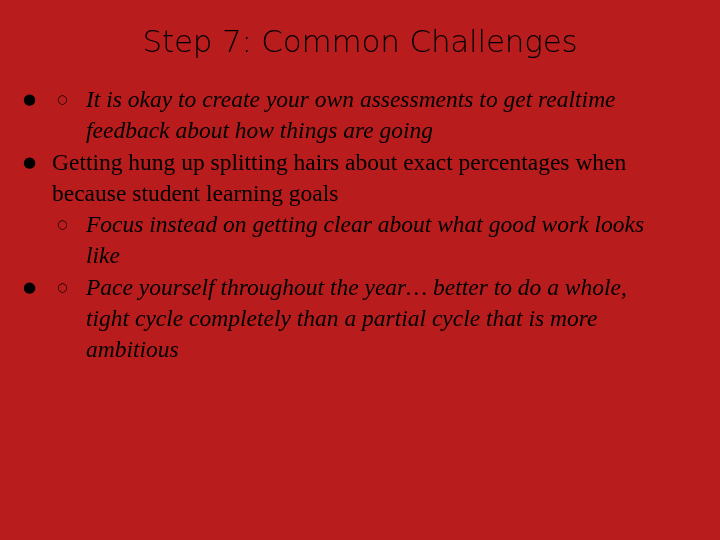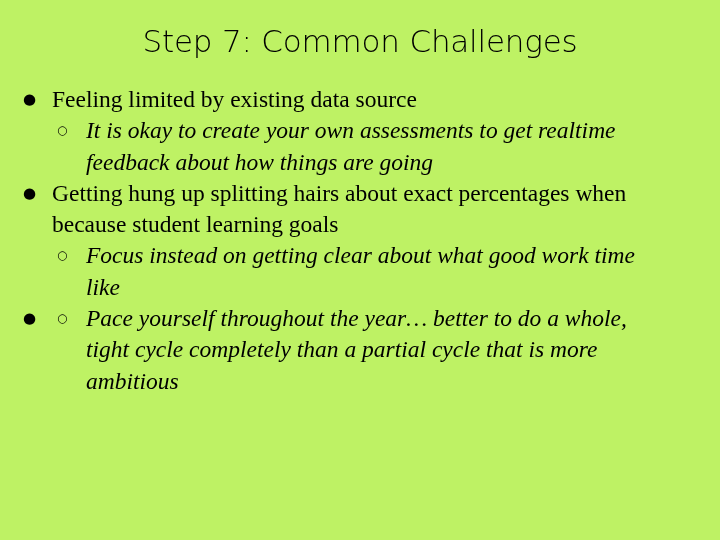--- a/index.html
+++ b/index.html
@@ -13,21 +13,21 @@
     overflow: hidden;
     font-family: "Liberation Serif", "DejaVu Serif", serif;
     color: #000000;
     -webkit-font-smoothing: antialiased;
   }
 
   .slide {
     position: relative;
     width: 720px;
     height: 540px;
-    background: #bef264;
+    background: #b91c1c;
     box-sizing: border-box;
   }
 
   
   .slide-title {
     position: absolute;
     left: 0;
     top: 22px;
     width: 720px;
     text-align: center;
@@ -120,36 +120,35 @@
 
 <div class="slide">
 
   <div class="slide-title">Step 7: Common Challenges</div>
 
   <div class="body-area">
     <ul class="level1">
 
       <li class="bullet1">
         <span class="b1-marker">●</span>
-        <span class="b1-text w-b1">Feeling limited by existing data source</span>
         <ul class="level2">
           <li class="bullet2">
             <span class="b2-marker">○</span>
             <span class="b2-text w-b2">It is okay to create your own assessments to get realtime feedback about how things are going</span>
           </li>
         </ul>
       </li>
 
       <li class="bullet1">
         <span class="b1-marker">●</span>
         <span class="b1-text w-b1">Getting hung up splitting hairs about exact percentages when because student learning goals</span>
         <ul class="level2">
           <li class="bullet2">
             <span class="b2-marker">○</span>
-            <span class="b2-text w-b2">Focus instead on getting clear about what good work time like</span>
+            <span class="b2-text w-b2">Focus instead on getting clear about what good work looks like</span>
           </li>
         </ul>
       </li>
 
       <li class="bullet1">
         <span class="b1-marker">●</span>
         <ul class="level2">
           <li class="bullet2">
             <span class="b2-marker">○</span>
             <span class="b2-text w-b2">Pace yourself throughout the year… better to do a whole, tight cycle completely than a partial cycle that is more ambitious</span>

